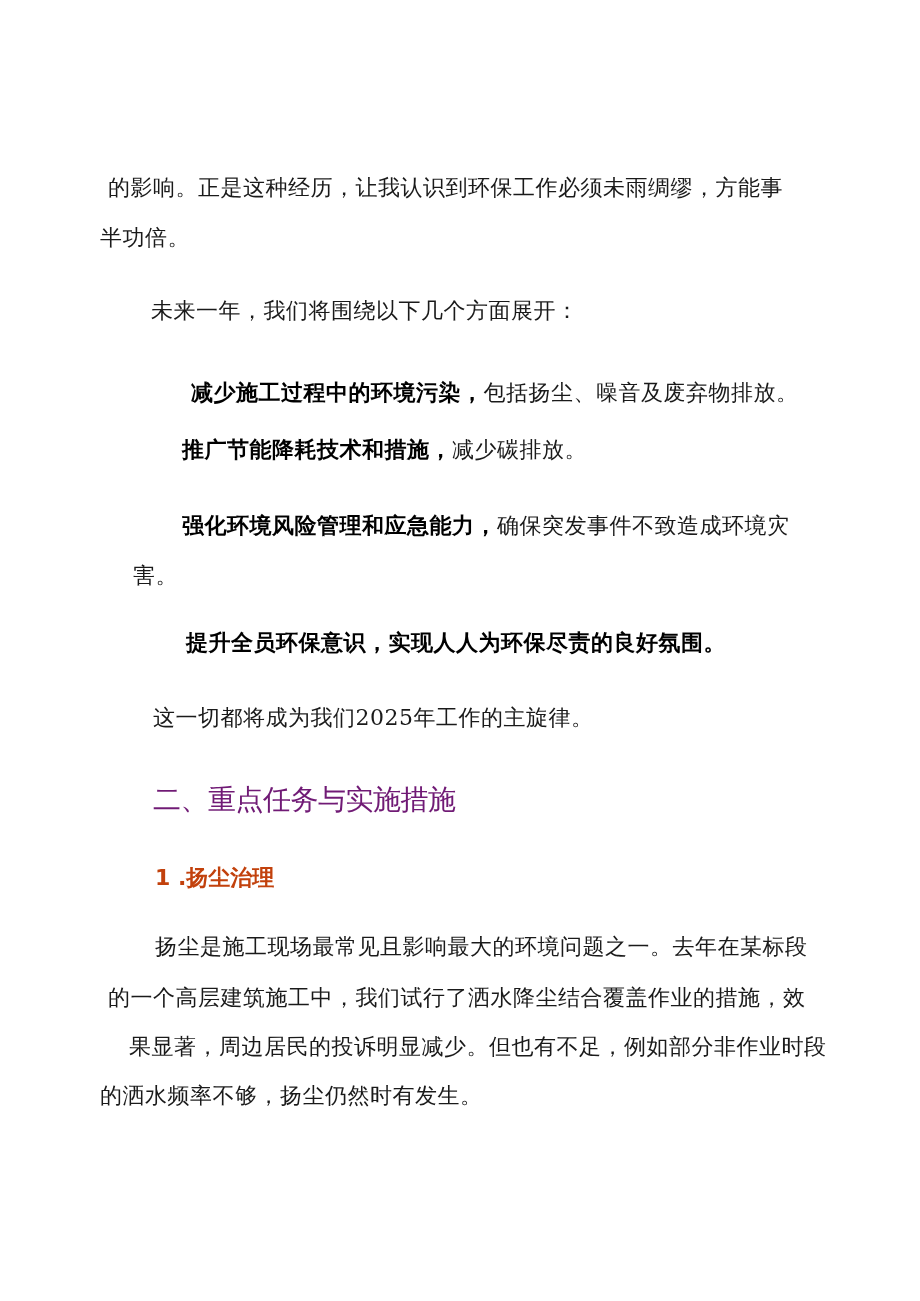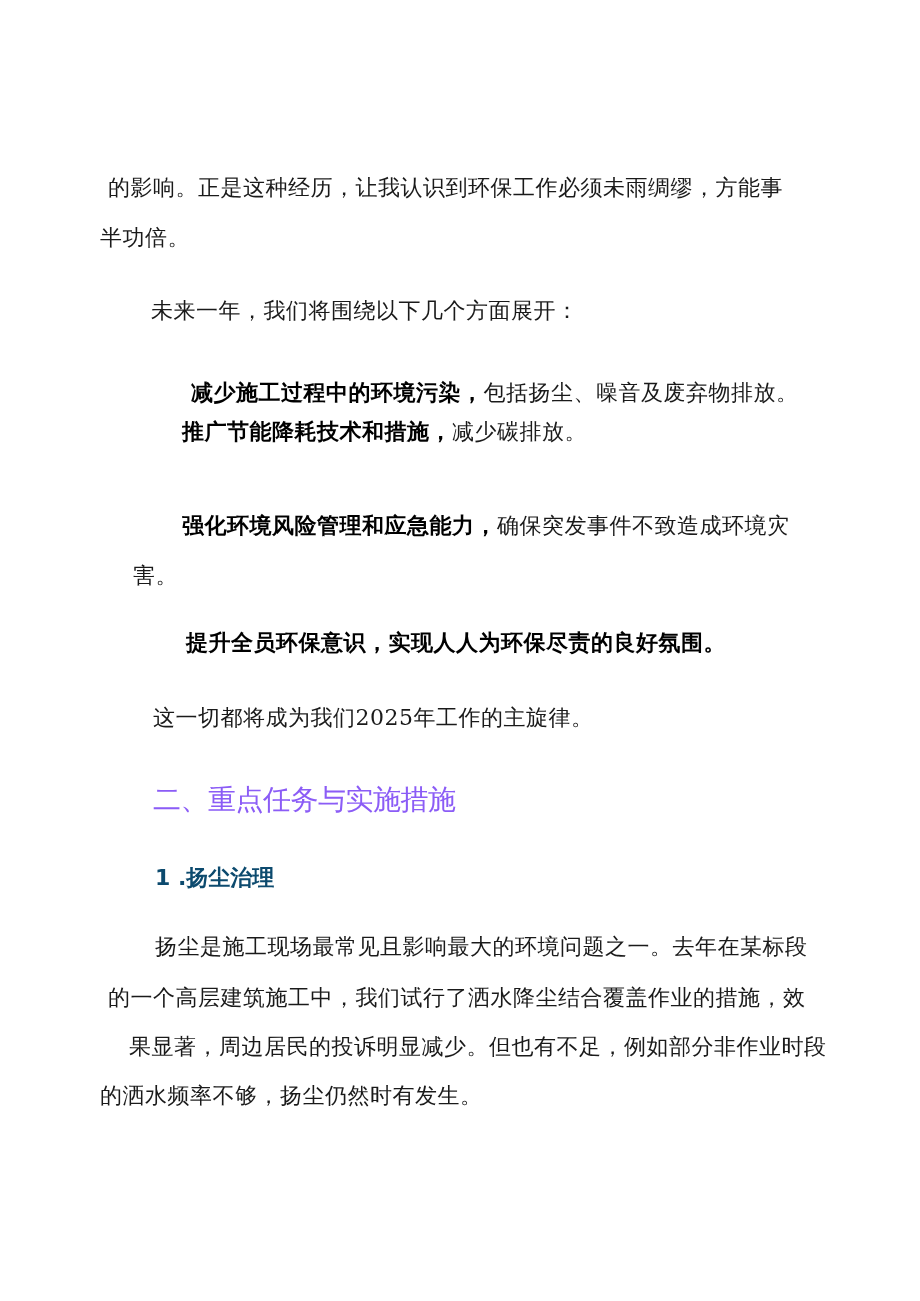--- a/index.html
+++ b/index.html
@@ -34,48 +34,48 @@
       font-weight: bold;
       font-family: "DejaVu Sans", "Liberation Sans", sans-serif;
       color: #000000;
     }
     .heading {
       position: absolute;
       white-space: nowrap;
       font-family: "DejaVu Sans", "Liberation Sans", sans-serif;
       font-size: 28px;
       line-height: 36px;
-      color: #8b5cf6;
+      color: #701a75;
       letter-spacing: -0.5px;
     }
     .subheading {
       position: absolute;
       white-space: nowrap;
       font-family: "DejaVu Sans", "Liberation Sans", sans-serif;
       font-weight: bold;
       font-size: 22px;
       line-height: 30px;
-      color: #0c4a6e;
+      color: #c2410c;
     }
   </style>
 </head>
 <body>
 
 <div class="page">
 
   <div class="line" style="left:108px; top:173px;">的影响。正是这种经历，让我认识到环保工作必须未雨绸缪，方能事</div>
   <div class="line" style="left:100px; top:223px;">半功倍。</div>
 
   <div class="line" style="left:151px; top:296px;">未来一年，我们将围绕以下几个方面展开：</div>
 
   <div class="line" style="left:182px; top:378px;margin-left:9px;">
     <span class="bold">减少施工过程中的环境污染，</span><span>包括扬尘、噪音及废弃物排放。</span>
   </div>
 
-  <div class="line" style="left:182px; top:417px;">
+  <div class="line" style="left:182px; top:435px;">
     <span class="bold">推广节能降耗技术和措施，</span><span>减少碳排放。</span>
   </div>
 
   <div class="line" style="left:182px; top:511px;">
     <span class="bold">强化环境风险管理和应急能力，</span><span>确保突发事件不致造成环境灾</span>
   </div>
   <div class="line" style="left:133px; top:561px;">害。</div>
 
   <div class="line" style="left:186px; top:628px;">
     <span class="bold">提升全员环保意识，实现人人为环保尽责的良好氛围。</span>

